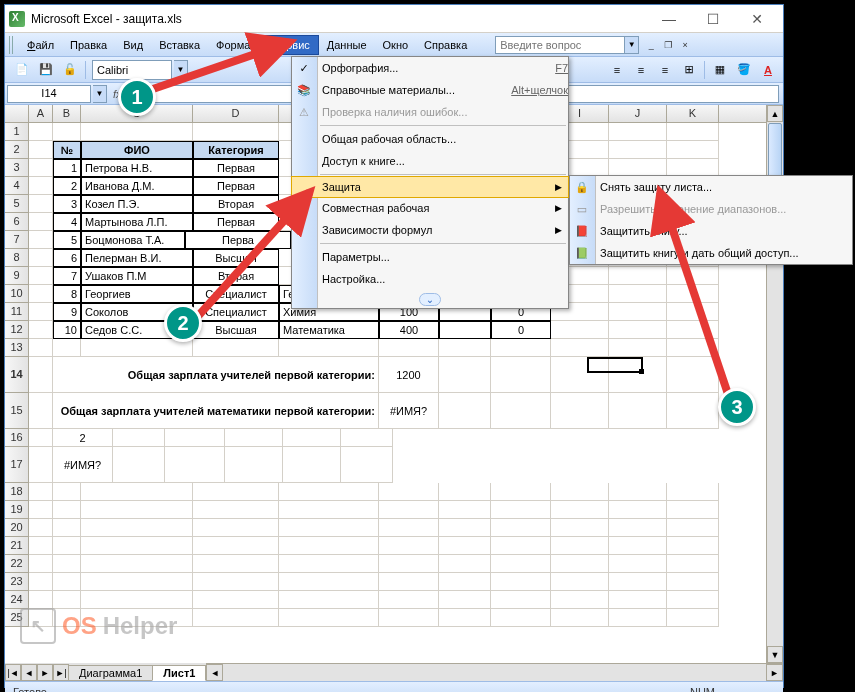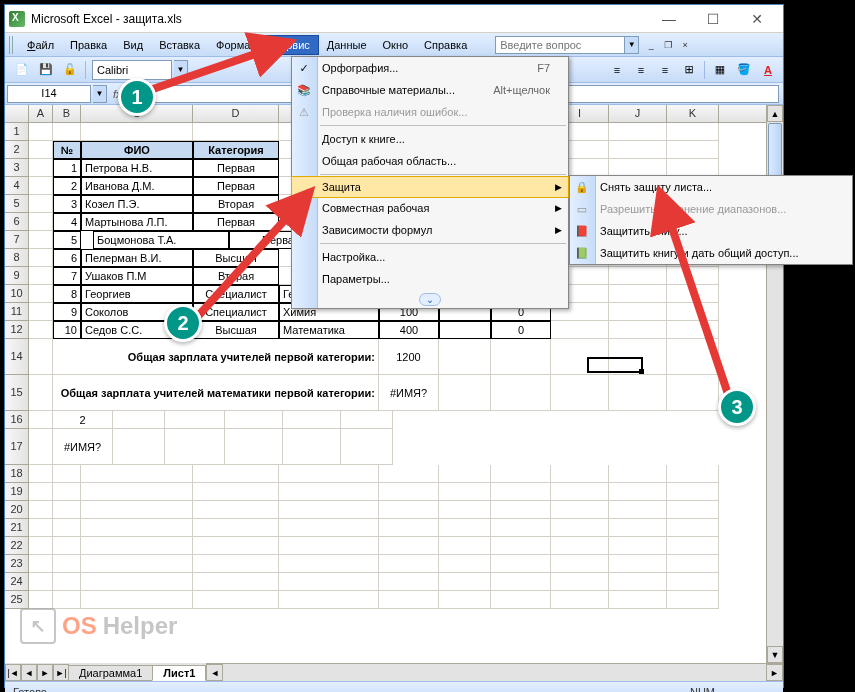--- a/index.html
+++ b/index.html
@@ -103,21 +103,21 @@
     position:absolute;
     background:#f6f6f6;
     border:1px solid #868686;
     box-shadow: 2px 2px 4px rgba(0,0,0,0.3);
     z-index:100;
   }
   .dd-iconcol { position:absolute; left:0; top:0; bottom:0; width:26px; background:linear-gradient(90deg,#e3efff,#c7dcf8); border-right:1px solid #c0c0c0;}
   .dd-item { position:relative; height:22px; display:flex; align-items:center; padding:0 24px 0 30px; font-size:11px; cursor:pointer; white-space:nowrap;}
   .dd-item.hover { background:#ffe8a6; border:1px solid #e0a800; margin:-1px;}
   .dd-item.disabled { color:#999;}
-  .dd-item .shortcut { position:absolute; right:18px; color:#666;}
+  .dd-item .shortcut { position:absolute; right:0; color:#666;text-decoration:underline;}
   .dd-item .arrow { position:absolute; right:6px; font-size:9px;}
   .dd-sep { height:1px; background:#c0c0c0; margin:2px 2px 2px 28px;}
   .dd-icon { position:absolute; left:4px; width:16px; height:16px; display:flex;align-items:center;justify-content:center; font-size:11px;}
   .dd-expand { height:14px; display:flex; align-items:center; justify-content:center; font-size:10px; color:#316ac5; cursor:pointer; margin:2px;}
   .dd-expand span { border:1px solid #9ebce6; border-radius:8px; padding:0 6px; background:#e3efff;}
   
   .badge {
     position:absolute;
     width:38px; height:38px;
     background:#009688;
@@ -304,22 +304,22 @@
           <div class="cell " style="width: 52px;"></div>
           <div class="cell " style="width: 60px;"></div>
           <div class="cell " style="width: 58px;"></div>
           <div class="cell " style="width: 58px;"></div>
           <div class="cell " style="width: 52px;"></div>
         </div>
         <div class="row">
           <div class="rh">7</div>
           <div class="cell " style="width: 24px;"></div>
           <div class="cell td r" style="width: 28px;">5</div>
-          <div class="cell td" style="width: 136px; margin-left: 12px;">Боцмонова Т.А.</div>
-          <div class="cell td c" style="width: 98px;">Перва</div>
+          <div class="cell td" style="width: 104px;">Боцмонова Т.А.</div>
+          <div class="cell td c" style="width: 106px;">Перва</div>
           <div class="cell " style="width: 100px;"></div>
           <div class="cell " style="width: 60px;"></div>
           <div class="cell " style="width: 52px;"></div>
           <div class="cell " style="width: 60px;"></div>
           <div class="cell " style="width: 58px;"></div>
           <div class="cell " style="width: 58px;"></div>
           <div class="cell " style="width: 52px;"></div>
         </div>
         <div class="row">
           <div class="rh">8</div>
@@ -384,22 +384,36 @@
           <div class="cell td" style="width: 112px;">Седов С.С.</div>
           <div class="cell td c" style="width: 86px;">Высшая</div>
           <div class="cell td" style="width: 100px;">Математика</div>
           <div class="cell td c" style="width: 60px;">400</div>
           <div class="cell td" style="width: 52px;"></div>
           <div class="cell td c" style="width: 60px;">0</div>
           <div class="cell " style="width: 58px;"></div>
           <div class="cell " style="width: 58px;"></div>
           <div class="cell " style="width: 52px;"></div>
         </div>
+        <div class="row">
+          <div class="rh">13</div>
+          <div class="cell " style="width: 24px;"></div>
+          <div class="cell " style="width: 28px;"></div>
+          <div class="cell " style="width: 112px;"></div>
+          <div class="cell " style="width: 86px;"></div>
+          <div class="cell " style="width: 100px;"></div>
+          <div class="cell " style="width: 60px;"></div>
+          <div class="cell " style="width: 52px;"></div>
+          <div class="cell " style="width: 60px;"></div>
+          <div class="cell " style="width: 58px;"></div>
+          <div class="cell " style="width: 58px;"></div>
+          <div class="cell " style="width: 52px;"></div>
+        </div>
         <div class="row" style="height: 36px;">
-          <div class="rh" style="line-height: 35px;">14</div>
+          <div class="rh" style="line-height: 35px; font-weight: bold;">14</div>
           <div class="cell " style="width: 24px;"></div>
           <div class="cell bold ralign" style="width: 326px; white-space: normal; line-height: 14px; height: 36px; display: flex; align-items: center; justify-content: flex-end;">Общая зарплата учителей первой категории:</div>
           <div class="cell " style="width: 60px; text-align: center; height: 36px; line-height: 36px;">1200</div>
           <div class="cell " style="width: 52px; height: 36px;"></div>
           <div class="cell " style="width: 60px; height: 36px;"></div>
           <div class="cell " style="width: 58px; height: 36px;"></div>
           <div class="cell " style="width: 58px; height: 36px;"></div>
           <div class="cell " style="width: 52px; height: 36px;"></div>
         </div>
         <div class="row" style="height: 36px;">
@@ -589,44 +603,44 @@
     <span class="dd-icon">📚</span>
     <span>Справочные материалы...</span>
       <span class="shortcut">Alt+щелчок</span>
   </div>
   <div class="dd-item disabled">
     <span class="dd-icon">⚠</span>
     <span>Проверка наличия ошибок...</span>
   </div>
   <div class="dd-sep"></div>
   <div class="dd-item">
+      <span>Общая рабочая область...</span>
+    </div>
+  <div class="dd-item">
       <span>Доступ к книге...</span>
-    </div>
-  <div class="dd-item">
-      <span>Общая рабочая область...</span>
     </div>
   <div class="dd-sep"></div>
   <div class="dd-item hover">
     <span>Защита</span>
       <span class="arrow">▶</span>
   </div>
   <div class="dd-item">
       <span>Совместная рабочая</span>
       <span class="arrow">▶</span>
     </div>
   <div class="dd-item">
       <span>Зависимости формул</span>
       <span class="arrow">▶</span>
     </div>
   <div class="dd-sep"></div>
   <div class="dd-item">
+      <span>Параметры...</span>
+    </div>
+  <div class="dd-item">
       <span>Настройка...</span>
-    </div>
-  <div class="dd-item">
-      <span>Параметры...</span>
     </div>
   <div class="dd-expand">
       <span>⌄</span>
     </div>
 </div>
 
 <div class="dropdown" style="left:569px; top:175px; width:284px;">
   <div class="dd-iconcol"></div>
   <div class="dd-item">
     <span class="dd-icon">🔒</span>

